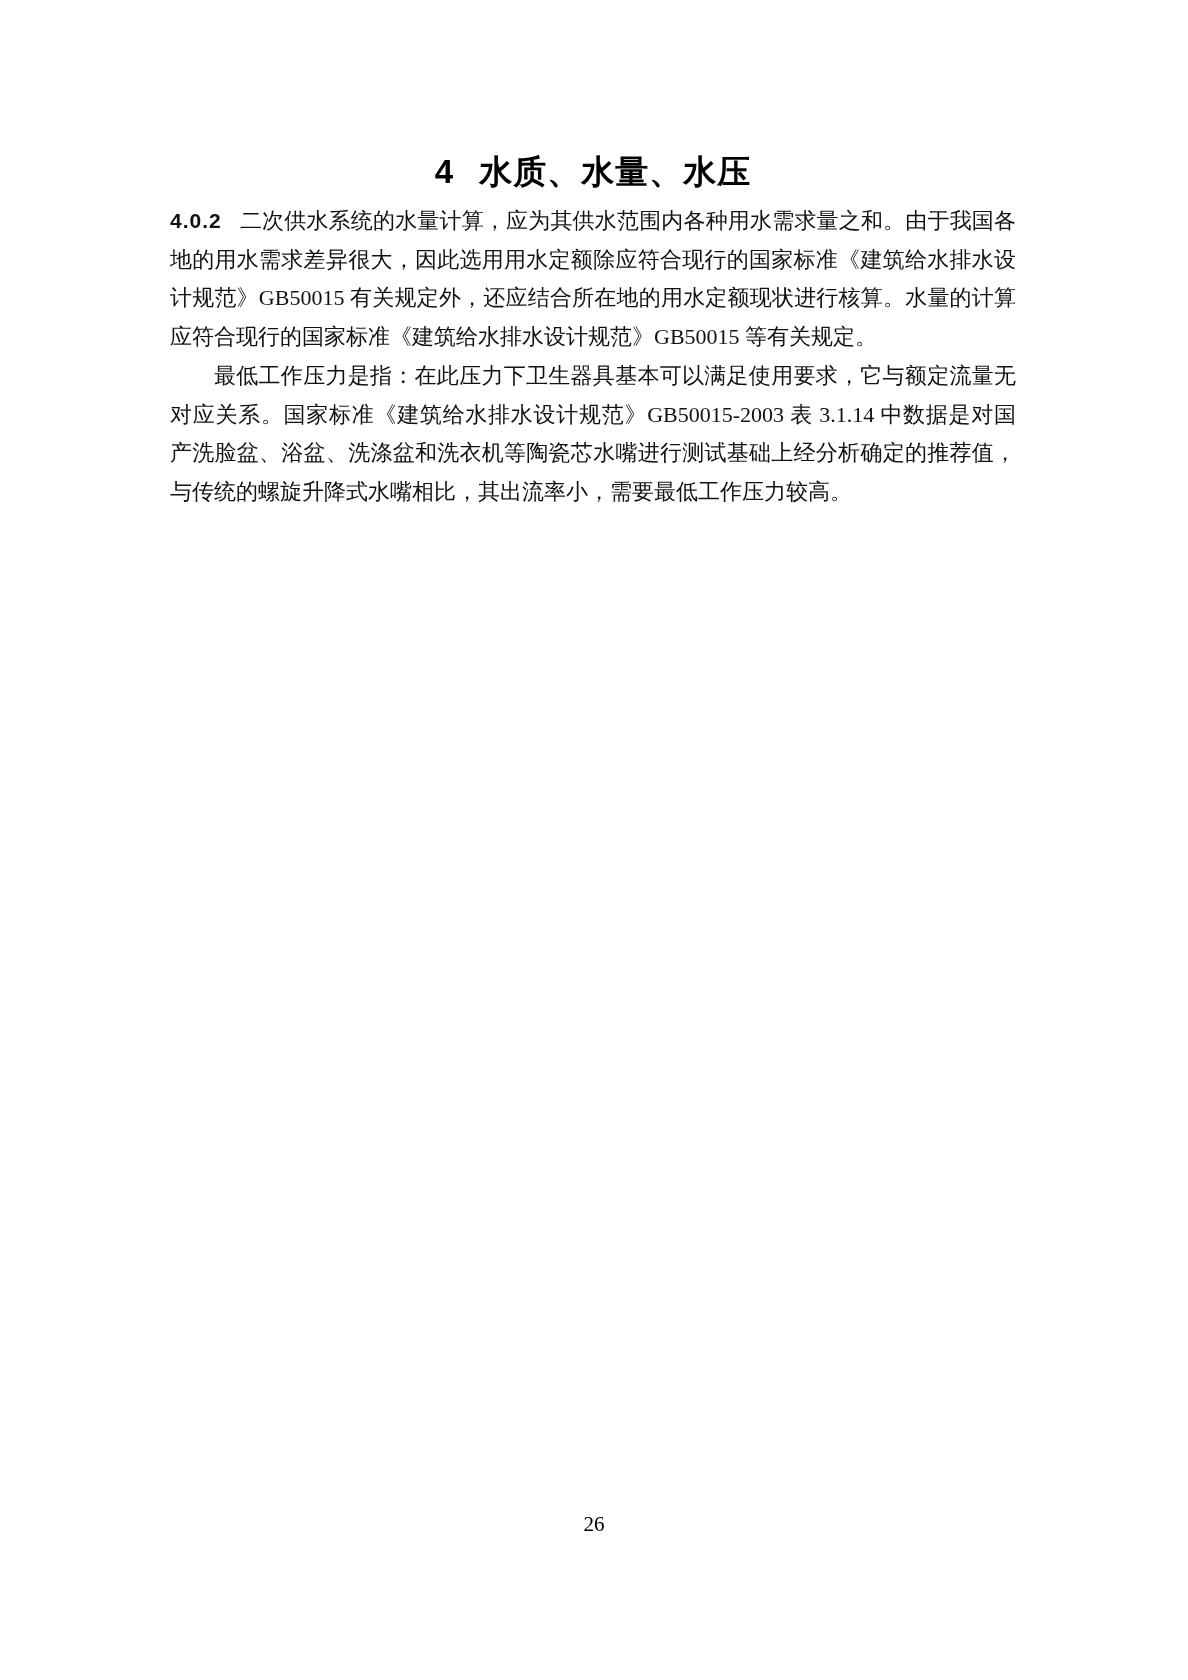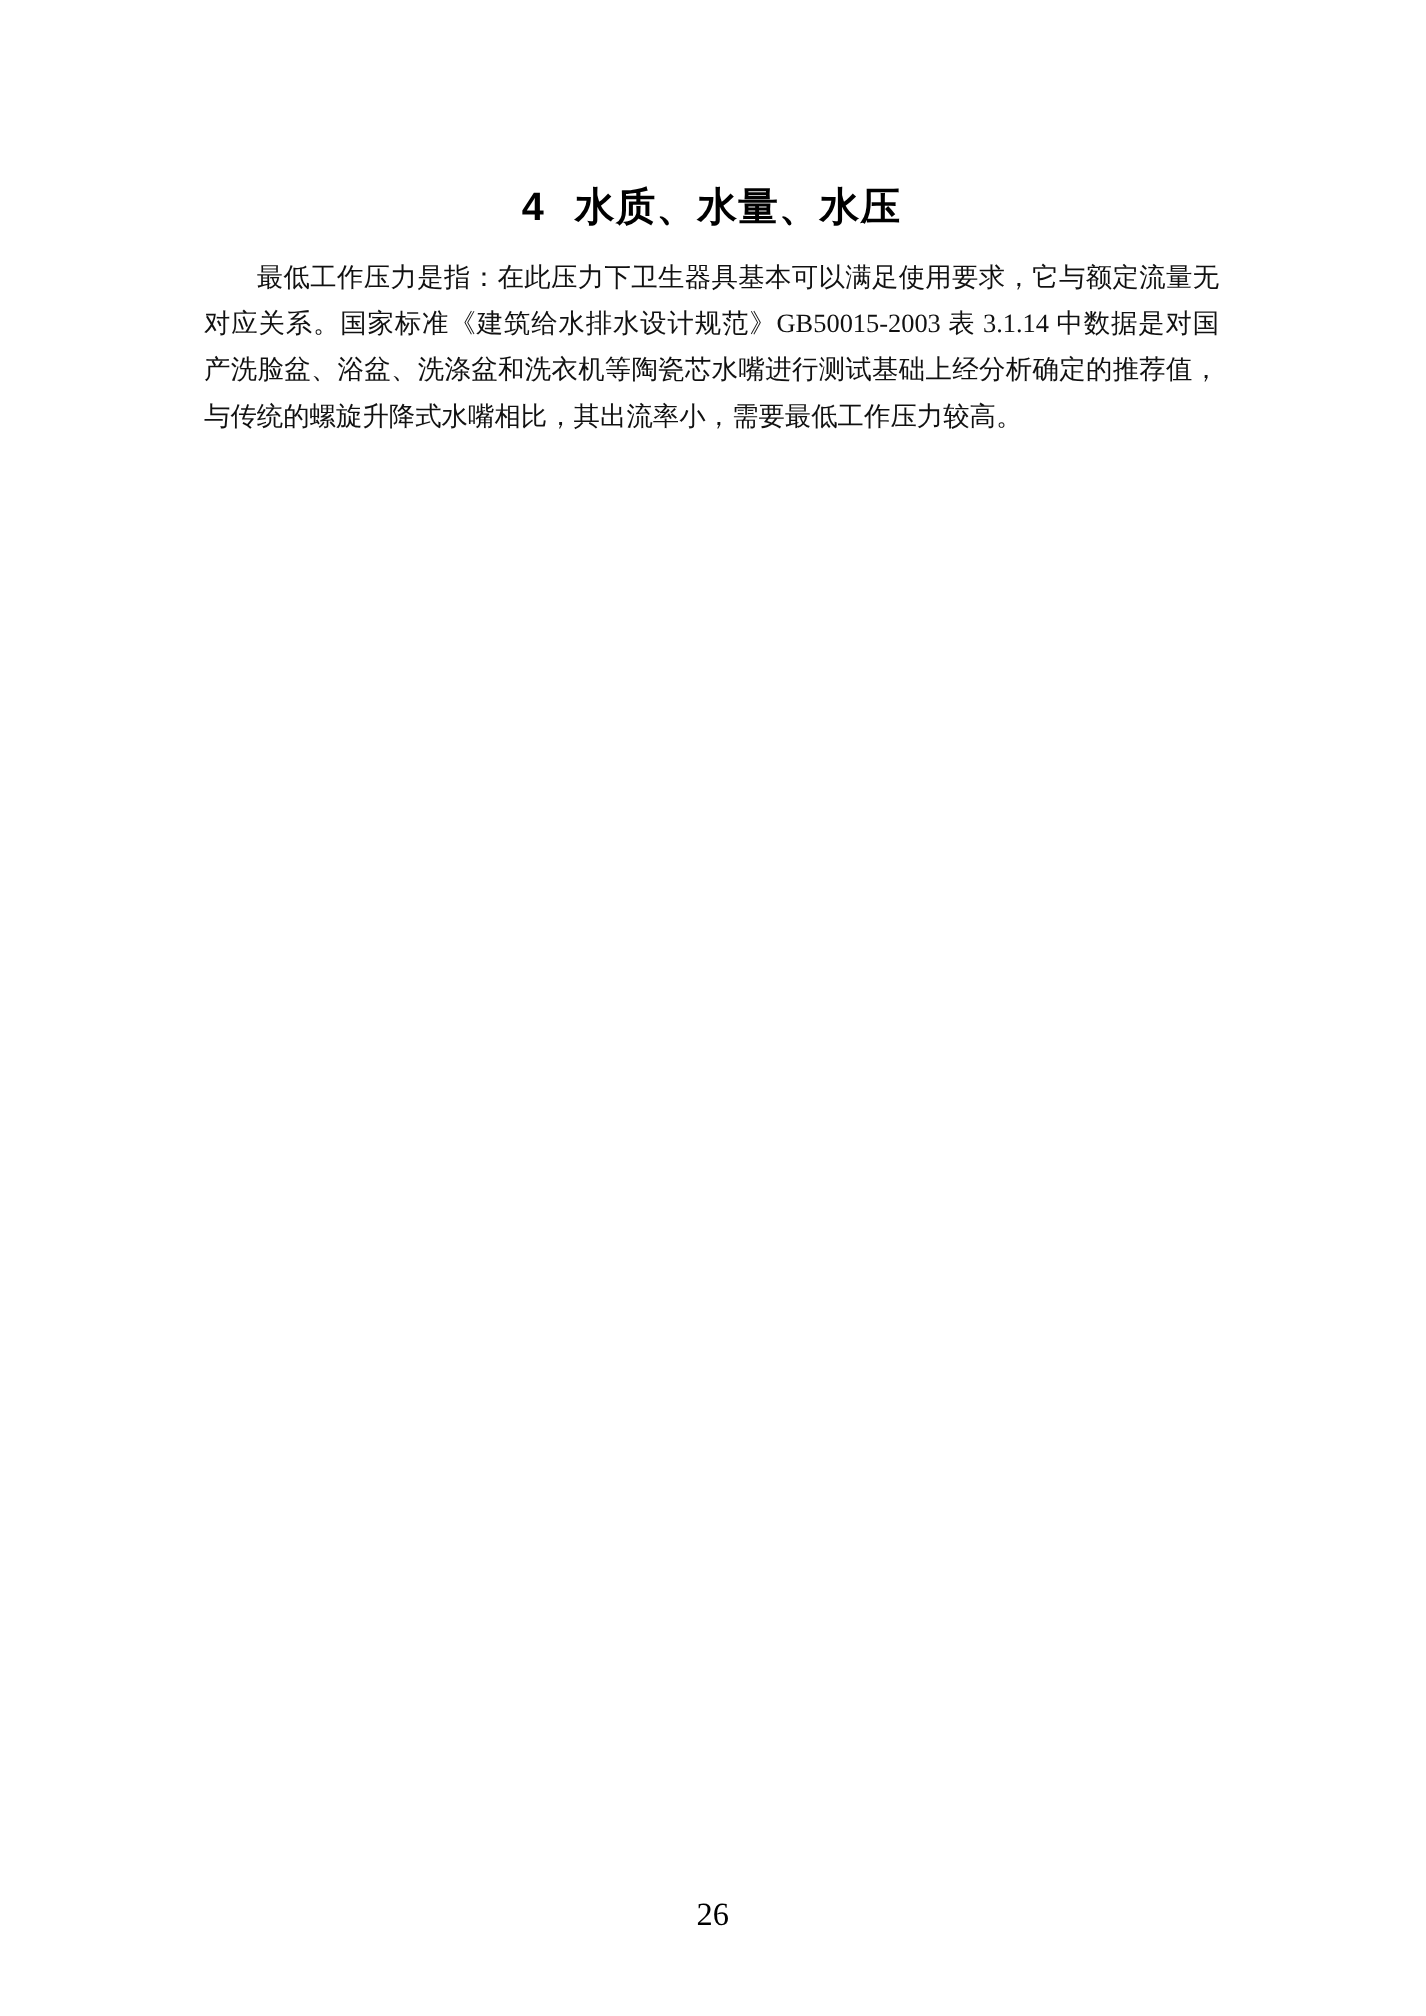--- a/index.html
+++ b/index.html
@@ -47,45 +47,47 @@
   }
   p.clause .num {
     font-weight: 700;
     font-family: "Liberation Sans", "DejaVu Sans", sans-serif;
     font-size: 21px;
     letter-spacing: 1px;
     margin-right: 18px;
   }
   p.commentary {
     text-indent: 2em;
-    margin-top: 20px;
   }
   .page-number {
     position: absolute;
-    top: 1582px;
+    top: 1511px;
     left: 0;
     width: 100%;
     text-align: center;
-    font-size: 27px;
+    font-size: 21px;
     line-height: 26px;
     color: #000000;
     font-family: "Liberation Serif", "DejaVu Serif", serif;
   }
 </style>
 </head>
 <body>
 
 <div class="page">
   <div class="content">
 
     <h1 class="doc-title">
       <span class="chapter-num">4</span><span>水质、水量、水压</span>
     </h1>
 
 
+    <p class="clause">
+      <span class="num">4.0.2</span><span>二次供水系统的水量计算，应为其供水范围内各种用水需求量之和。由于我国各地的用水需求差异很大，因此选用用水定额除应符合现行的国家标准《建筑给水排水设计规范》GB50015 有关规定外，还应结合所在地的用水定额现状进行核算。水量的计算应符合现行的国家标准《建筑给水排水设计规范》GB50015 等有关规定。</span>
+    </p>
 
 
     <p class="commentary">最低工作压力是指：在此压力下卫生器具基本可以满足使用要求，它与额定流量无对应关系。国家标准《建筑给水排水设计规范》GB50015-2003 表 3.1.14 中数据是对国产洗脸盆、浴盆、洗涤盆和洗衣机等陶瓷芯水嘴进行测试基础上经分析确定的推荐值，与传统的螺旋升降式水嘴相比，其出流率小，需要最低工作压力较高。</p>
 
   </div>
 
   <div class="page-number">26</div>
 </div>
 
 </body></html>

